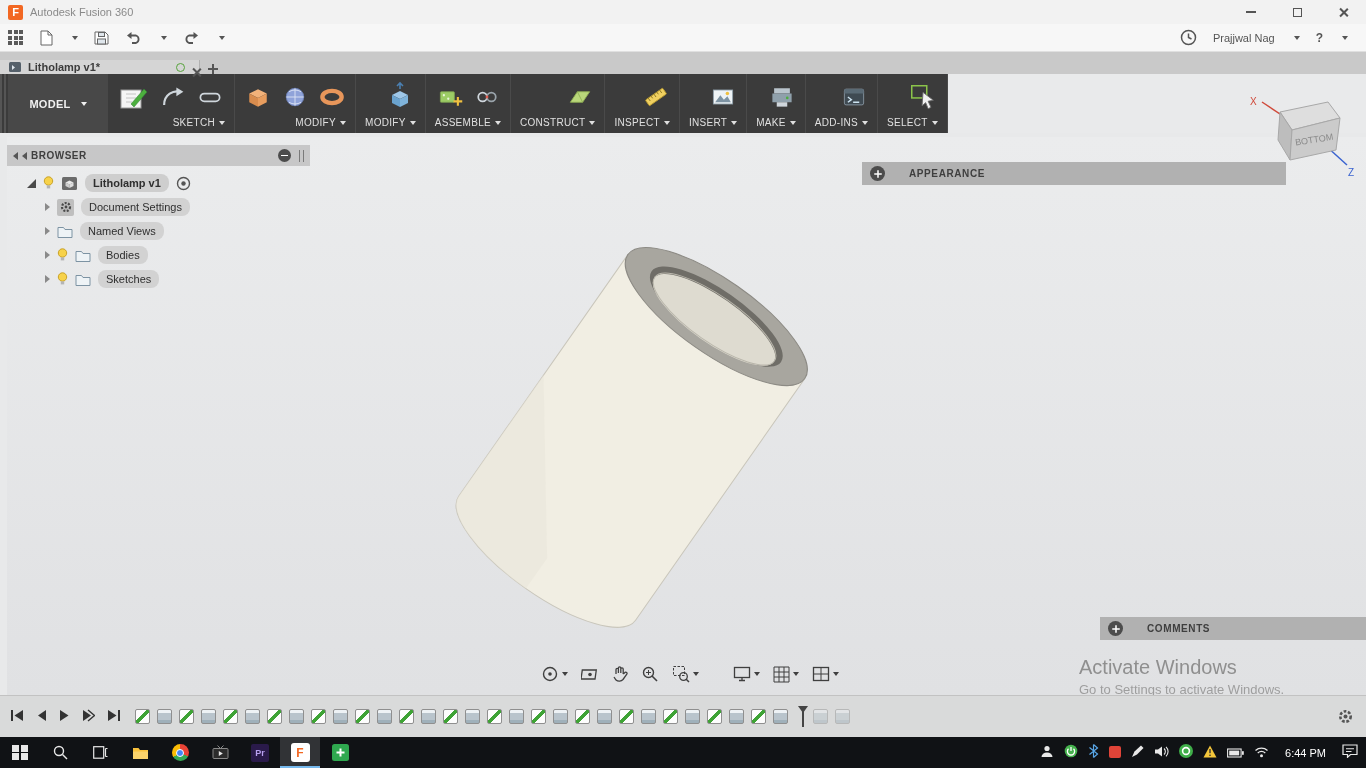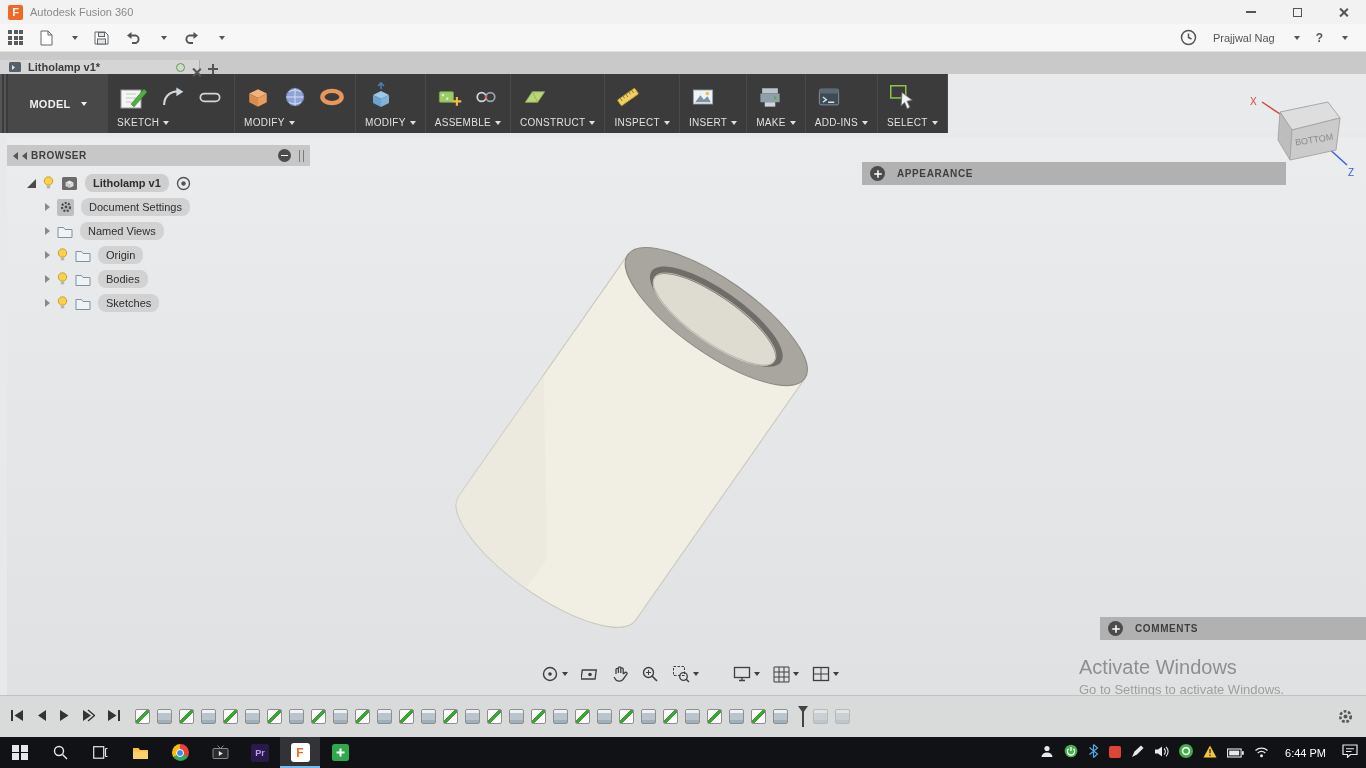--- a/index.html
+++ b/index.html
@@ -35,21 +35,21 @@
   .new-tab { width:26px; display:flex; align-items:center; justify-content:center; color:#555; }
   .plus-icon { position:relative; width:10px; height:10px; display:inline-block; }
   .plus-icon::before { content:""; position:absolute; left:0; top:4.2px; width:10px; height:1.6px; background:currentColor; }
   .plus-icon::after  { content:""; position:absolute; left:4.2px; top:0; width:1.6px; height:10px; background:currentColor; }
 
   
   .ribbon { height:59px; display:flex; background:#e9eaeb; }
   .ribbon-dark { display:flex; background:#3b3b3b; }
   .ribbon-grip { width:8px; background:repeating-linear-gradient(90deg,#555 0 2px,#3b3b3b 2px 4px); }
   .workspace-btn { width:100px; background:#484848; color:#f0f0f0; display:flex; align-items:center; justify-content:center; gap:10px; font-size:11px; font-weight:bold; letter-spacing:.3px; }
-  .rgroup { display:flex; flex-direction:column; align-items:flex-start; padding:3px 9px 2px; border-right:1px solid #4a4a4a; }
+  .rgroup { display:flex; flex-direction:column; align-items:flex-end; padding:3px 9px 2px; border-right:1px solid #4a4a4a; }
   .ricons { flex:1; display:flex; align-items:center; gap:9px; }
   .rtool svg { display:block; }
   .rlabel { font-size:10px; color:#e0e0e0; letter-spacing:.3px; display:flex; align-items:center; gap:4px; padding-bottom:3px; }
 
   
   .canvas { position:absolute; top:137px; left:7px; width:1366px; height:558px; background:linear-gradient(#ebeced,#e0e1e3); }
   .model-svg { position:absolute; left:0; top:0; }
 
   
   .browser-header { position:absolute; left:0; top:8px; width:303px; height:21px; background:rgba(195,195,195,.9); display:flex; align-items:center; gap:4px; padding:0 6px; font-size:10px; font-weight:bold; color:#3f3f3f; letter-spacing:.5px; }
@@ -66,21 +66,21 @@
   .root-exp { width:0; height:0; border-bottom:9px solid #4a4a4a; border-left:9px solid transparent; }
   .tri-right { width:0; height:0; border-top:4px solid transparent; border-bottom:4px solid transparent; border-left:5.5px solid #8a8a8a; display:inline-block; }
   .tlabel { background:#d2d2d2; padding:3px 8px; border-radius:8px; white-space:nowrap; }
   .trow.root .tlabel { font-weight:bold; background:#cecece; }
   .gear-chip { width:17px; height:17px; background:#bfbfbf; display:flex; align-items:center; justify-content:center; border-radius:2px; }
 
   
   .viewcube { position:absolute; top:84px; right:8px; width:112px; height:95px; }
 
   
-  .panel-bar { position:absolute; height:23px; background:#b1b1b1; display:flex; align-items:center; gap:12px; padding:0 8px; }
+  .panel-bar { position:absolute; height:23px; background:#b1b1b1; display:flex; align-items:center; gap:24px; padding:0 8px; }
   .panel-title { font-size:10px; font-weight:bold; color:#3f3f3f; letter-spacing:.6px; }
   .plus-circle { width:15px; height:15px; border-radius:50%; background:#4c4c4c; color:#fff; display:flex; align-items:center; justify-content:center; }
   .plus-circle .plus-icon { transform:scale(.75); }
   .appearance { left:855px; top:25px; width:424px; }
   .comments { left:1093px; top:480px; width:301px; }
 
   
   .watermark { position:absolute; left:1072px; top:519px; color:#8f8f8f; }
   .wm1 { font-size:20px; }
   .wm2 { font-size:13px; color:#9e9e9e; margin-top:3px; }
@@ -465,31 +465,20 @@
     </div>
 
     <div class="trow child">
       <span class="tri-right"></span>
       <svg width="16" height="13">
           <path d="M1 2.5 h5.5 l1.5 2 H15 v8 H1 Z" fill="#eef3f6" stroke="#7d93a3"></path>
         </svg>
       <span class="tlabel">Named Views</span>
     </div>
 
-    <div class="trow child">
-      <span class="tri-right"></span>
-      <svg width="11" height="14">
-          <circle cx="5.5" cy="5" r="4.2" fill="#f7d24a" stroke="#c9a227"></circle>
-          <rect x="3.8" y="9.4" width="3.4" height="3" fill="#b5b5b5"></rect>
-        </svg>
-      <svg width="16" height="13">
-          <path d="M1 2.5 h5.5 l1.5 2 H15 v8 H1 Z" fill="#eef3f6" stroke="#7d93a3"></path>
-        </svg>
-      <span class="tlabel">Origin</span>
-    </div>
 
     <div class="trow child">
       <span class="tri-right"></span>
       <svg width="11" height="14">
           <circle cx="5.5" cy="5" r="4.2" fill="#f7d24a" stroke="#c9a227"></circle>
           <rect x="3.8" y="9.4" width="3.4" height="3" fill="#b5b5b5"></rect>
         </svg>
       <svg width="16" height="13">
           <path d="M1 2.5 h5.5 l1.5 2 H15 v8 H1 Z" fill="#eef3f6" stroke="#7d93a3"></path>
         </svg>

